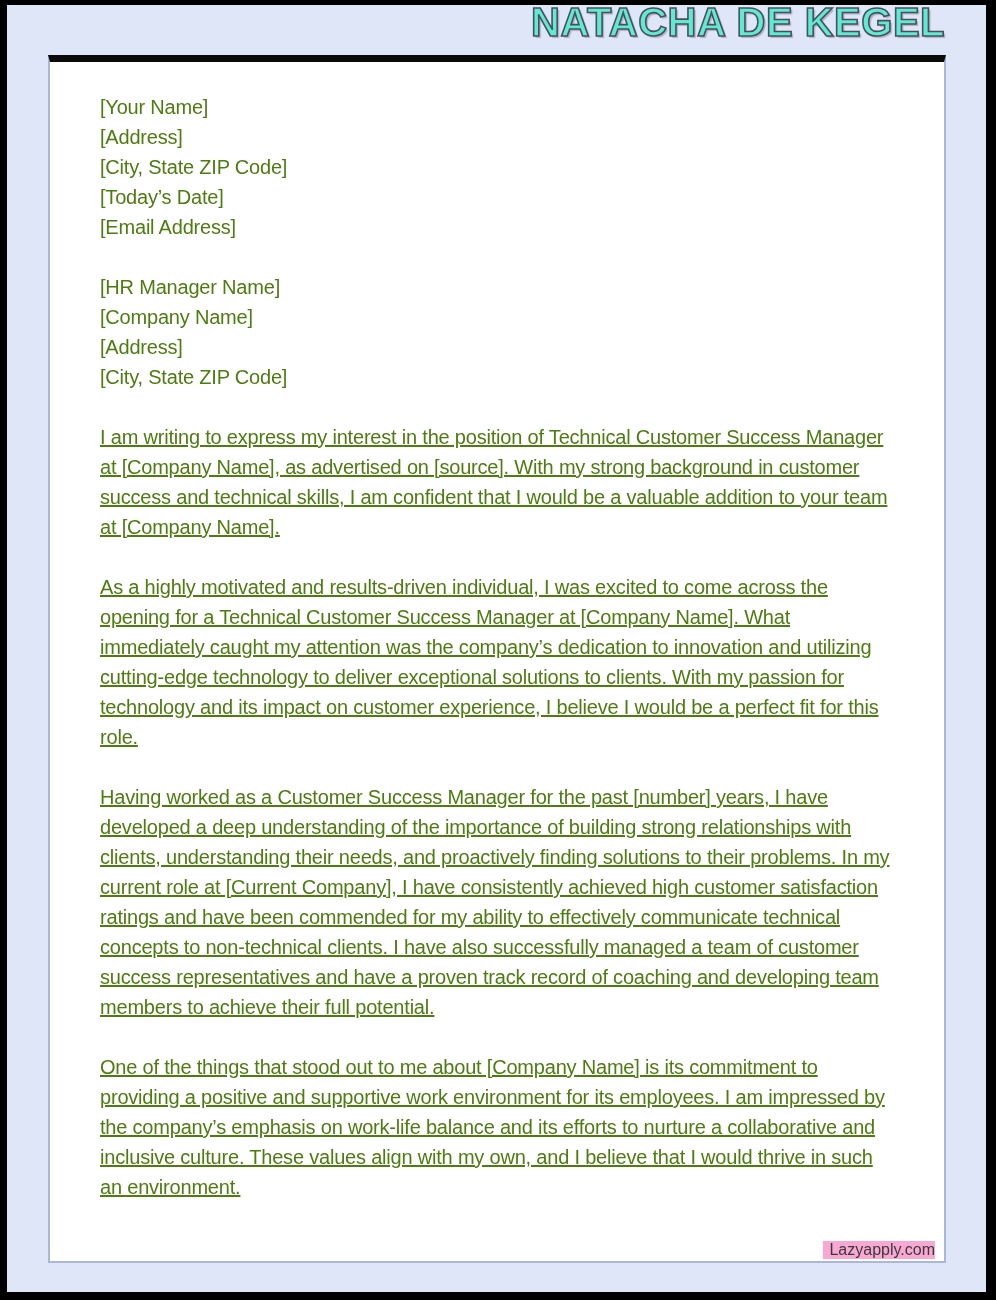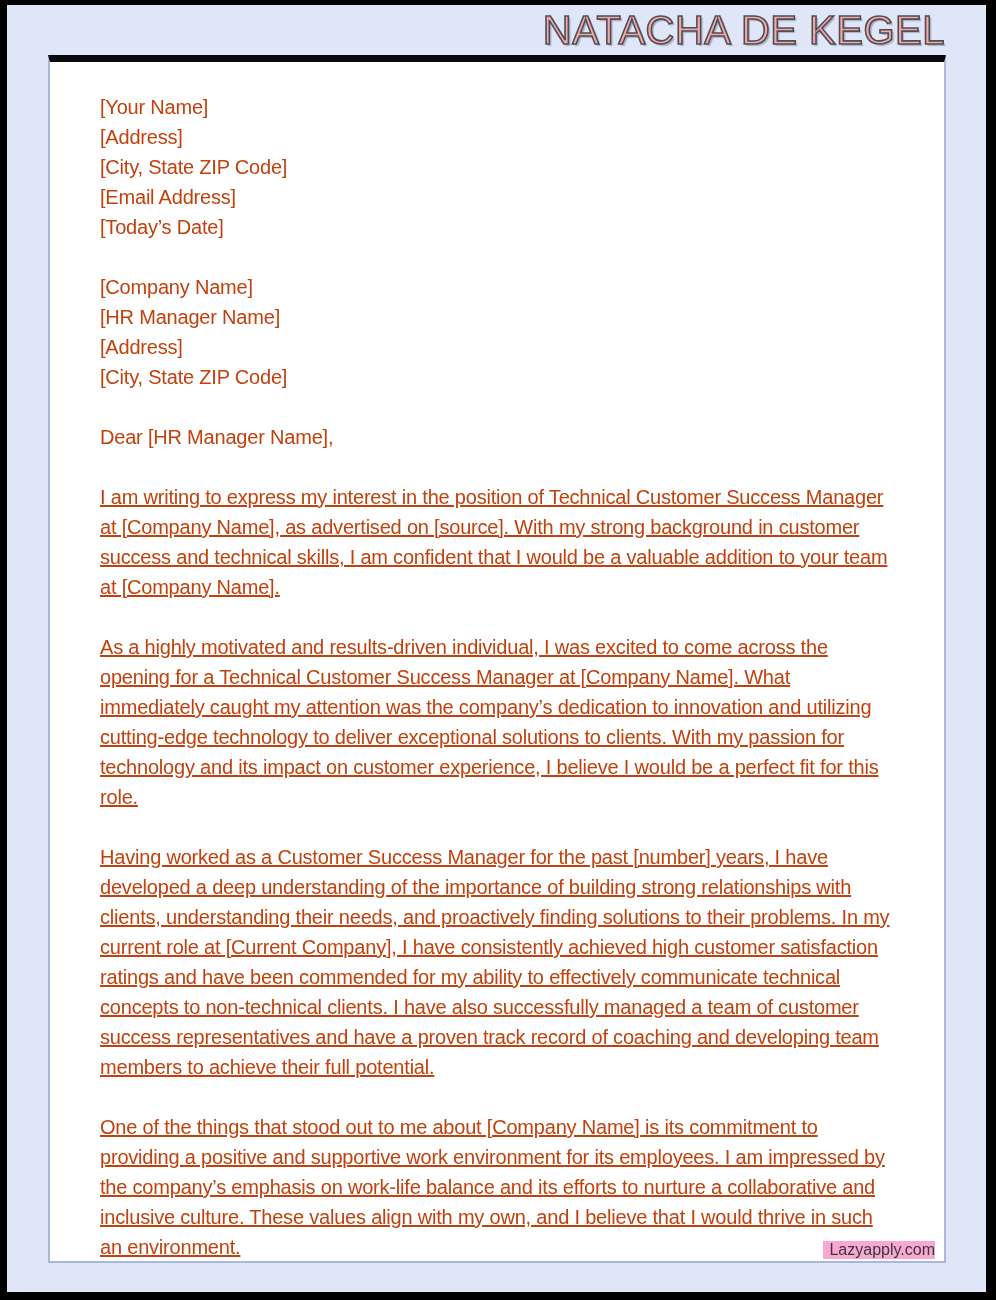--- a/index.html
+++ b/index.html
@@ -19,26 +19,26 @@
     left: 7px;
     top: 5px;
     width: 979px;
     height: 1287px;
     background: #dfe6f8;
   }
 
   
   .header-name {
     position: absolute;
-    top: 8px;
+    top: 0;
     right: 51px;
     font-size: 40px;
-    font-weight: 400;
+    font-weight: 700;
     letter-spacing: 0.5px;
-    color: #fca5a5;
+    color: #5eead4;
     -webkit-text-stroke: 1.6px #4b5058;
     text-shadow: 2px 2px 1px rgba(110, 116, 128, 0.45);
     white-space: nowrap;
     font-family: "Liberation Sans", sans-serif;
   }
 
   
   .document {
     position: absolute;
     left: 48px;
@@ -49,21 +49,21 @@
     border: 2px solid #a9b8d9;
     border-top: 7px solid #0a0a0a;
     overflow: hidden;
   }
 
   .doc-content {
     padding: 30px 52px 0 50px;
     font-size: 20px;
     line-height: 30px;
     letter-spacing: -0.2px;
-    color: #c2410c;
+    color: #4d7c0f;
     border-radius: 8px;
   }
 
   .address-block { margin: 0 0 30px 0; }
   .address-block div { height: 30px; }
   .salutation { margin: 0 0 30px 0; }
   .doc-content p { margin: 0 0 30px 0; text-decoration: underline; }
 
   .brand-watermark {
     position: absolute;
@@ -83,32 +83,31 @@
 
 <div class="header-name">NATACHA DE KEGEL</div>
 
 <div class="document">
   <div class="doc-content">
 
     <div class="address-block">
       <div>[Your Name]</div>
       <div>[Address]</div>
       <div>[City, State ZIP Code]</div>
+      <div>[Today’s Date]</div>
       <div>[Email Address]</div>
-      <div>[Today’s Date]</div>
     </div>
 
     <div class="address-block">
+      <div>[HR Manager Name]</div>
       <div>[Company Name]</div>
-      <div>[HR Manager Name]</div>
       <div>[Address]</div>
       <div>[City, State ZIP Code]</div>
     </div>
 
-    <div class="salutation">Dear [HR Manager Name],</div>
 
     <p>I am writing to express my interest in the position of Technical Customer Success Manager at [Company Name], as advertised on [source]. With my strong background in customer success and technical skills, I am confident that I would be a valuable addition to your team at [Company Name].</p>
     <p>As a highly motivated and results-driven individual, I was excited to come across the opening for a Technical Customer Success Manager at [Company Name]. What immediately caught my attention was the company’s dedication to innovation and utilizing cutting-edge technology to deliver exceptional solutions to clients. With my passion for technology and its impact on customer experience, I believe I would be a perfect fit for this role.</p>
     <p>Having worked as a Customer Success Manager for the past [number] years, I have developed a deep understanding of the importance of building strong relationships with clients, understanding their needs, and proactively finding solutions to their problems. In my current role at [Current Company], I have consistently achieved high customer satisfaction ratings and have been commended for my ability to effectively communicate technical concepts to non-technical clients. I have also successfully managed a team of customer success representatives and have a proven track record of coaching and developing team members to achieve their full potential.</p>
     <p>One of the things that stood out to me about [Company Name] is its commitment to providing a positive and supportive work environment for its employees. I am impressed by the company’s emphasis on work-life balance and its efforts to nurture a collaborative and inclusive culture. These values align with my own, and I believe that I would thrive in such an environment.</p>
 
   </div>
 
   <div class="brand-watermark">Lazyapply.com</div>
 </div>

